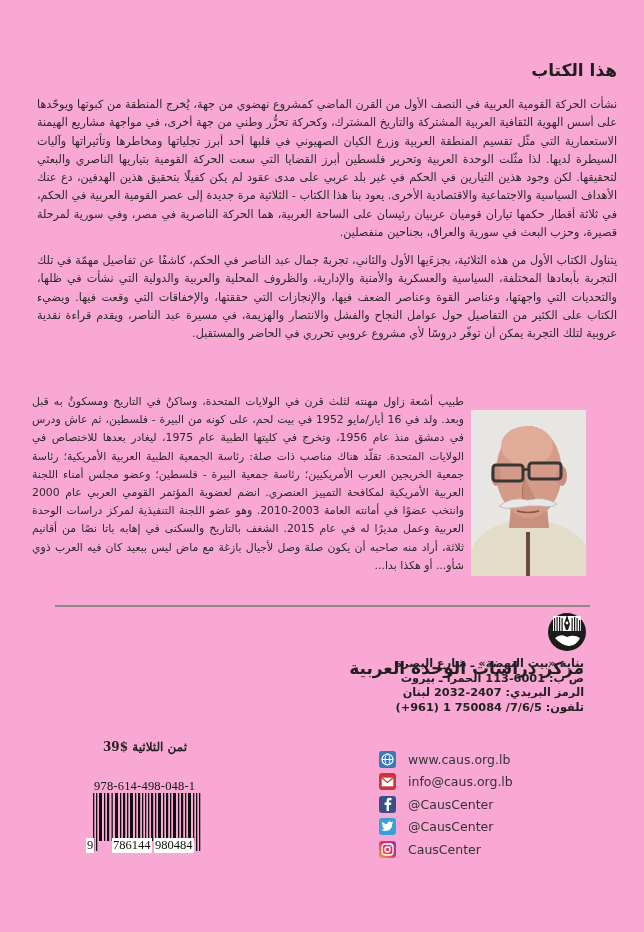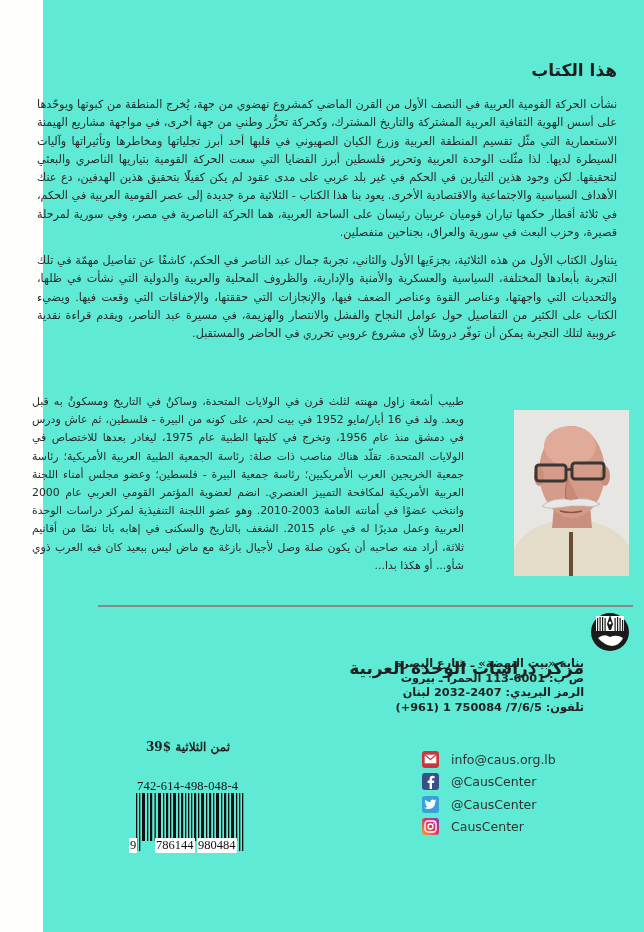--- a/index.html
+++ b/index.html
@@ -5,21 +5,21 @@
     * { box-sizing: border-box; margin: 0; padding: 0; }
     html, body {
       width: 644px; height: 932px; overflow: hidden;
       background: #fefefc;
     }
     body {
       position: relative;
       font-family: "DejaVu Sans", sans-serif;
       color: #2b2b2b;
     }
-    .page { position: absolute; inset: 0; background: #5eead4; margin-left: 43px; }
+    .page { position: absolute; inset: 0; background: #f9a8d4; }
 
     .rtl { direction: rtl; text-align: justify; text-align-last: right; }
 
     .h2 {
       position: absolute;
       direction: rtl;
       font-family: "DejaVu Sans", sans-serif;
       font-weight: bold;
       font-size: 17px;
       color: #1e1e1e;
@@ -170,20 +170,30 @@
   <div class="pub-name">مركز دراسات الوحدة العربية</div>
   <div class="pub-addr">
     <div>بناية «بيت النهضة» ـ شارع البصرة</div>
     <div>ص ب: 6001-113 الحمرا ـ بيروت</div>
     <div>الرمز البريدي: 2407-2032 لبنان</div>
     <div>تلفون: 7/6/5/ 750084 1 (961+)</div>
   </div>
 
   <div class="contacts">
     <div class="contact">
+      <span class="ic" style="background:#3a78b8">
+        <svg width="13" height="13" viewBox="0 0 13 13">
+            <circle cx="6.5" cy="6.5" r="5.5" fill="none" stroke="#fff" stroke-width="1.2"></circle>
+            <ellipse cx="6.5" cy="6.5" rx="2.4" ry="5.5" fill="none" stroke="#fff" stroke-width="1"></ellipse>
+            <line x1="1" y1="6.5" x2="12" y2="6.5" stroke="#fff" stroke-width="1"></line>
+          </svg>
+      </span>
+      <span class="txt">www.caus.org.lb</span>
+    </div>
+    <div class="contact">
       <span class="ic" style="background:#c9373c">
         <svg width="13" height="10" viewBox="0 0 13 10">
             <rect x="0.7" y="0.7" width="11.6" height="8.6" fill="#fff"></rect>
             <path d="M0.7 0.7 L6.5 5.5 L12.3 0.7" fill="none" stroke="#c9373c" stroke-width="1.2"></path>
           </svg>
       </span>
       <span class="txt">info@caus.org.lb</span>
     </div>
     <div class="contact">
       <span class="ic" style="background:#3b4f86">
@@ -208,21 +218,21 @@
             <circle cx="6.5" cy="6.5" r="2.5" fill="none" stroke="#fff" stroke-width="1.3"></circle>
             <circle cx="9.8" cy="3.2" r="0.7" fill="#fff"></circle>
           </svg>
       </span>
       <span class="txt">CausCenter</span>
     </div>
   </div>
 
   <div class="price">ثمن الثلاثية $39</div>
 
-  <div class="isbn">742-614-498-048-4</div>
+  <div class="isbn">978-614-498-048-1</div>
   <svg class="barcode" viewBox="0 0 116 58">
     <g fill="#111">
       <rect x="4" y="0" width="1.3" height="58"></rect>
         <rect x="7" y="0" width="1.3" height="58"></rect>
       <rect x="10" y="0" width="3" height="48"></rect>
         <rect x="15" y="0" width="1.3" height="48"></rect>
       <rect x="18" y="0" width="2.2" height="48"></rect>
         <rect x="22.5" y="0" width="1.3" height="48"></rect>
       <rect x="26" y="0" width="3" height="48"></rect>
         <rect x="31" y="0" width="1.3" height="48"></rect>

